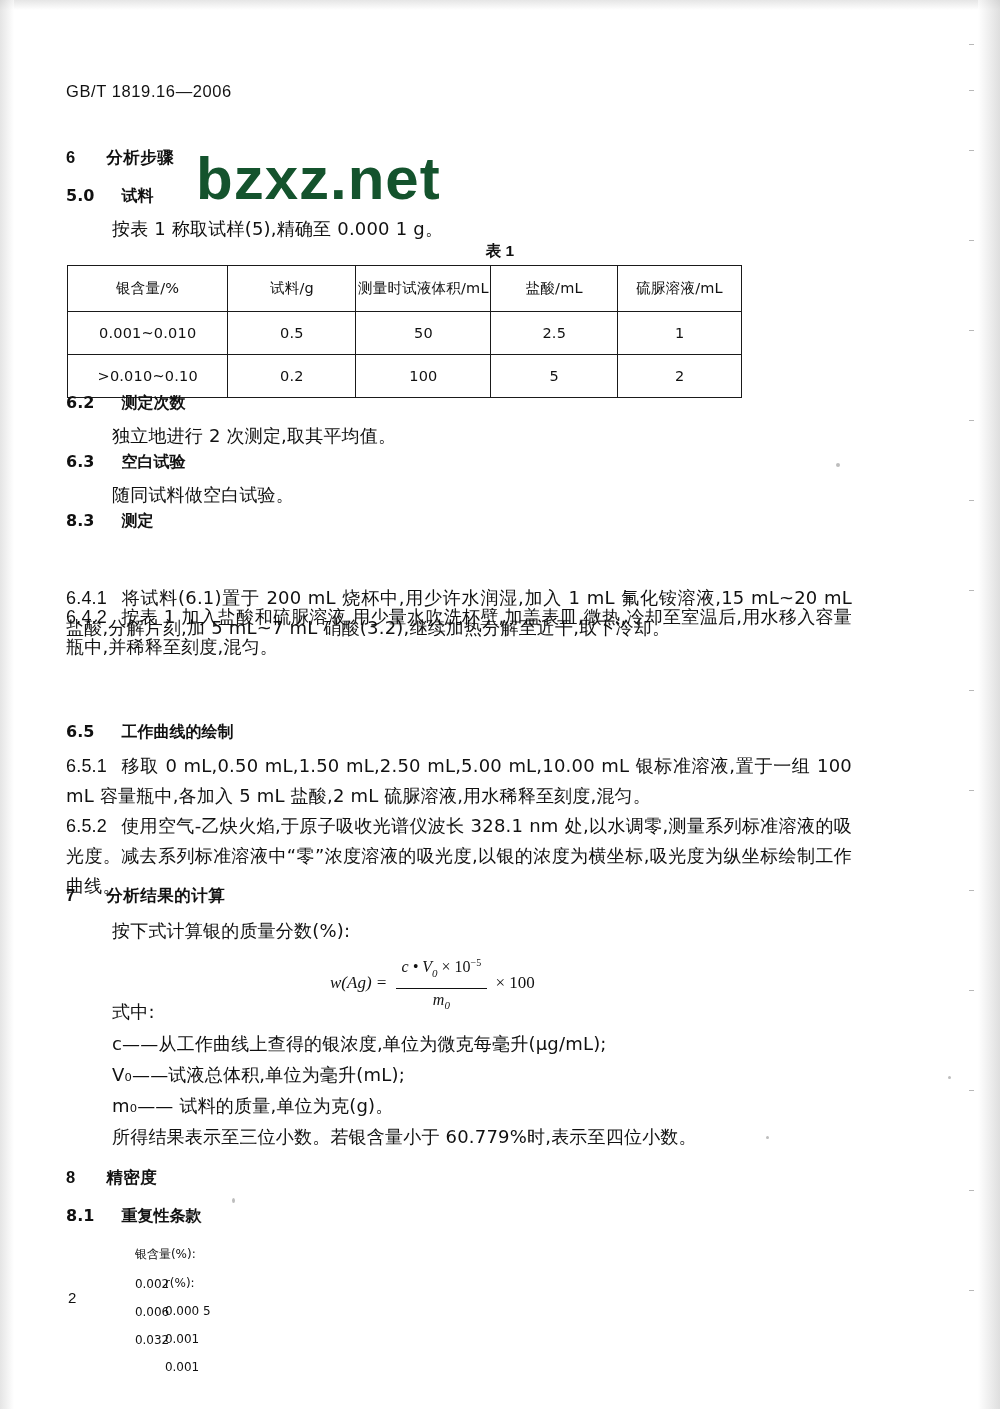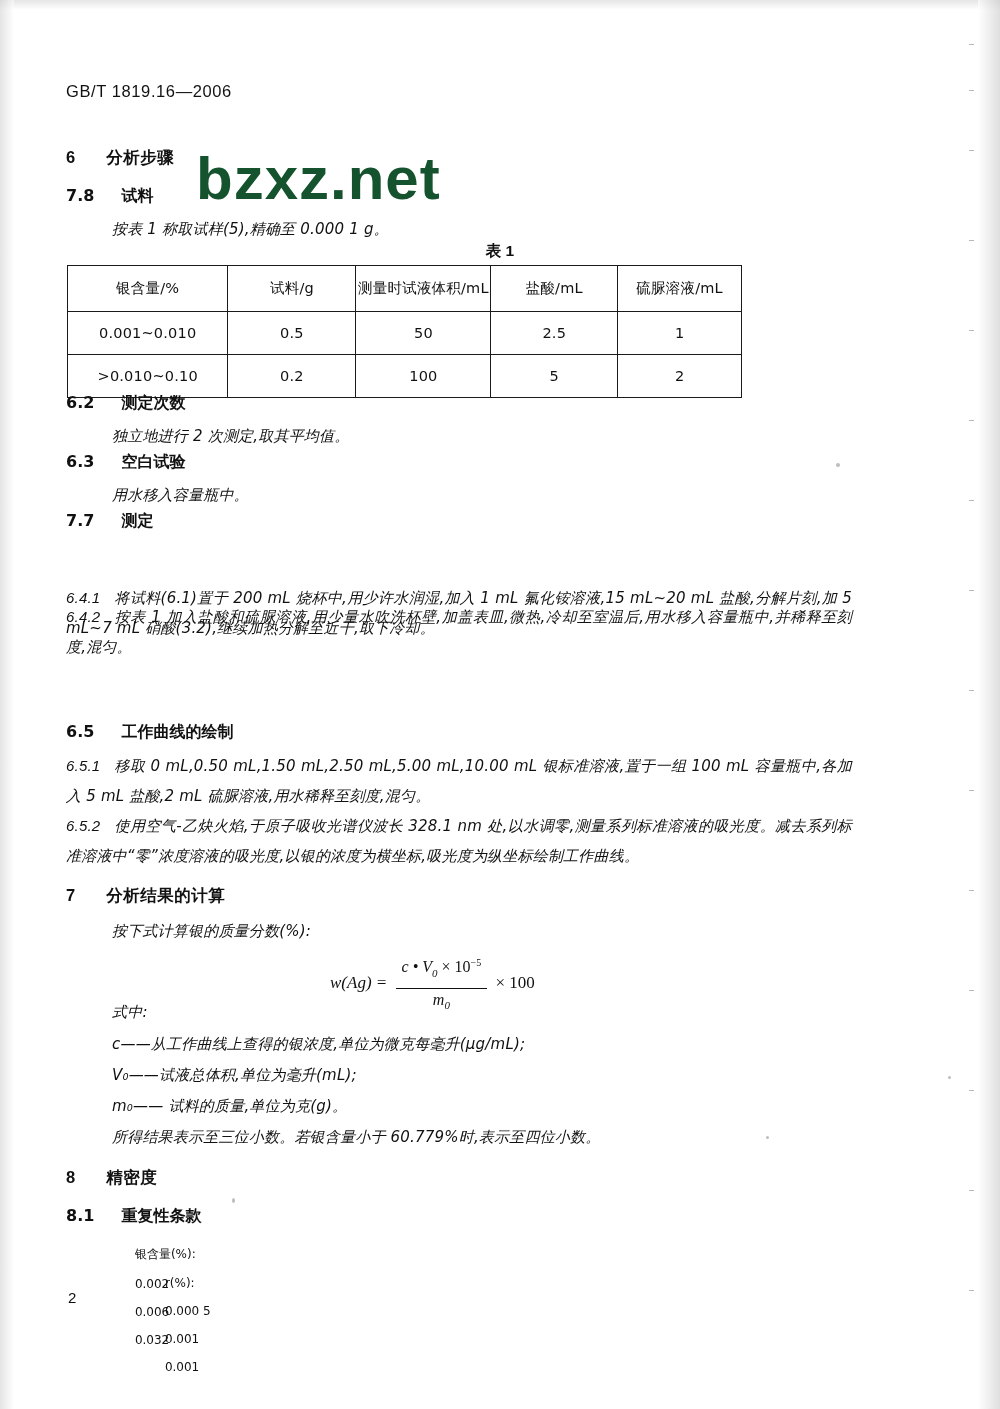--- a/index.html
+++ b/index.html
@@ -96,26 +96,25 @@
   }
   .h-sub {
     position: absolute;
     font-size: 16px;
     font-weight: bold;
     font-family: "DejaVu Sans", sans-serif;
     white-space: nowrap;
   }
   .para {
     position: absolute;
-    font-size: 15px;
+    font-size: 18px;
     line-height: 30px;
     font-family: "DejaVu Sans", "Liberation Sans", sans-serif;
     text-align: justify;
     letter-spacing: .2px;
-    font-style: italic;
   }
   .tbl-caption {
     position: absolute;
     font-size: 15.5px;
     font-family: "Liberation Sans", sans-serif;
     font-weight: bold;
     left: 0;
     width: 1000px;
     text-align: center;
   }
@@ -210,21 +209,21 @@
     <div class="std-no">GB/T 1819.16—2006</div>
     <div class="watermark">bzxz.net</div>
 
     <div class="h-clause" style="left:66px; top:147px;">
       <span class="num">6</span>
       <span style="display:inline-block;width:18px"></span>
       <span>分析步骤</span>
     </div>
 
     <div class="h-sub" style="left:66px; top:186px;">
-      <span class="num">7.8</span>
+      <span class="num">5.0</span>
       <span style="display:inline-block;width:16px"></span>
       <span>试料</span>
     </div>
     <div class="para" style="left:112px; top:214px; width:740px;">按表 1 称取试样(5),精确至 0.000 1 g。</div>
 
     <div class="tbl-caption" style="top:241px;">表 1</div>
 
     <table class="data">
       <tbody>
           <tr class="hdr">
@@ -256,24 +255,24 @@
       <span style="display:inline-block;width:16px"></span>
       <span>测定次数</span>
     </div>
     <div class="para" style="left:112px; top:421px; width:740px;">独立地进行 2 次测定,取其平均值。</div>
 
     <div class="h-sub" style="left:66px; top:452px;">
       <span class="num">6.3</span>
       <span style="display:inline-block;width:16px"></span>
       <span>空白试验</span>
     </div>
-    <div class="para" style="left:112px; top:480px; width:740px;">用水移入容量瓶中。</div>
+    <div class="para" style="left:112px; top:480px; width:740px;">随同试料做空白试验。</div>
 
     <div class="h-sub" style="left:66px; top:511px;">
-      <span class="num">7.7</span>
+      <span class="num">8.3</span>
       <span style="display:inline-block;width:16px"></span>
       <span>测定</span>
     </div>
 
     <div class="para" style="left:66px; top:540px; width:786px; text-indent:0;margin-top:43px;">
       <span class="num" style="font-family:'Liberation Sans',sans-serif;">6.4.1</span><span style="display:inline-block;width:14px"></span><span>将试料(6.1)置于 200 mL 烧杯中,用少许水润湿,加入 1 mL 氟化铵溶液,15 mL~20 mL 盐酸,分解片刻,加 5 mL~7 mL 硝酸(3.2),继续加热分解至近干,取下冷却。</span>
     </div>
 
     <div class="para" style="left:66px; top:602px; width:786px;">
       <span class="num" style="font-family:'Liberation Sans',sans-serif;">6.4.2</span><span style="display:inline-block;width:14px"></span><span>按表 1 加入盐酸和硫脲溶液,用少量水吹洗杯壁,加盖表皿,微热,冷却至室温后,用水移入容量瓶中,并稀释至刻度,混匀。</span>

